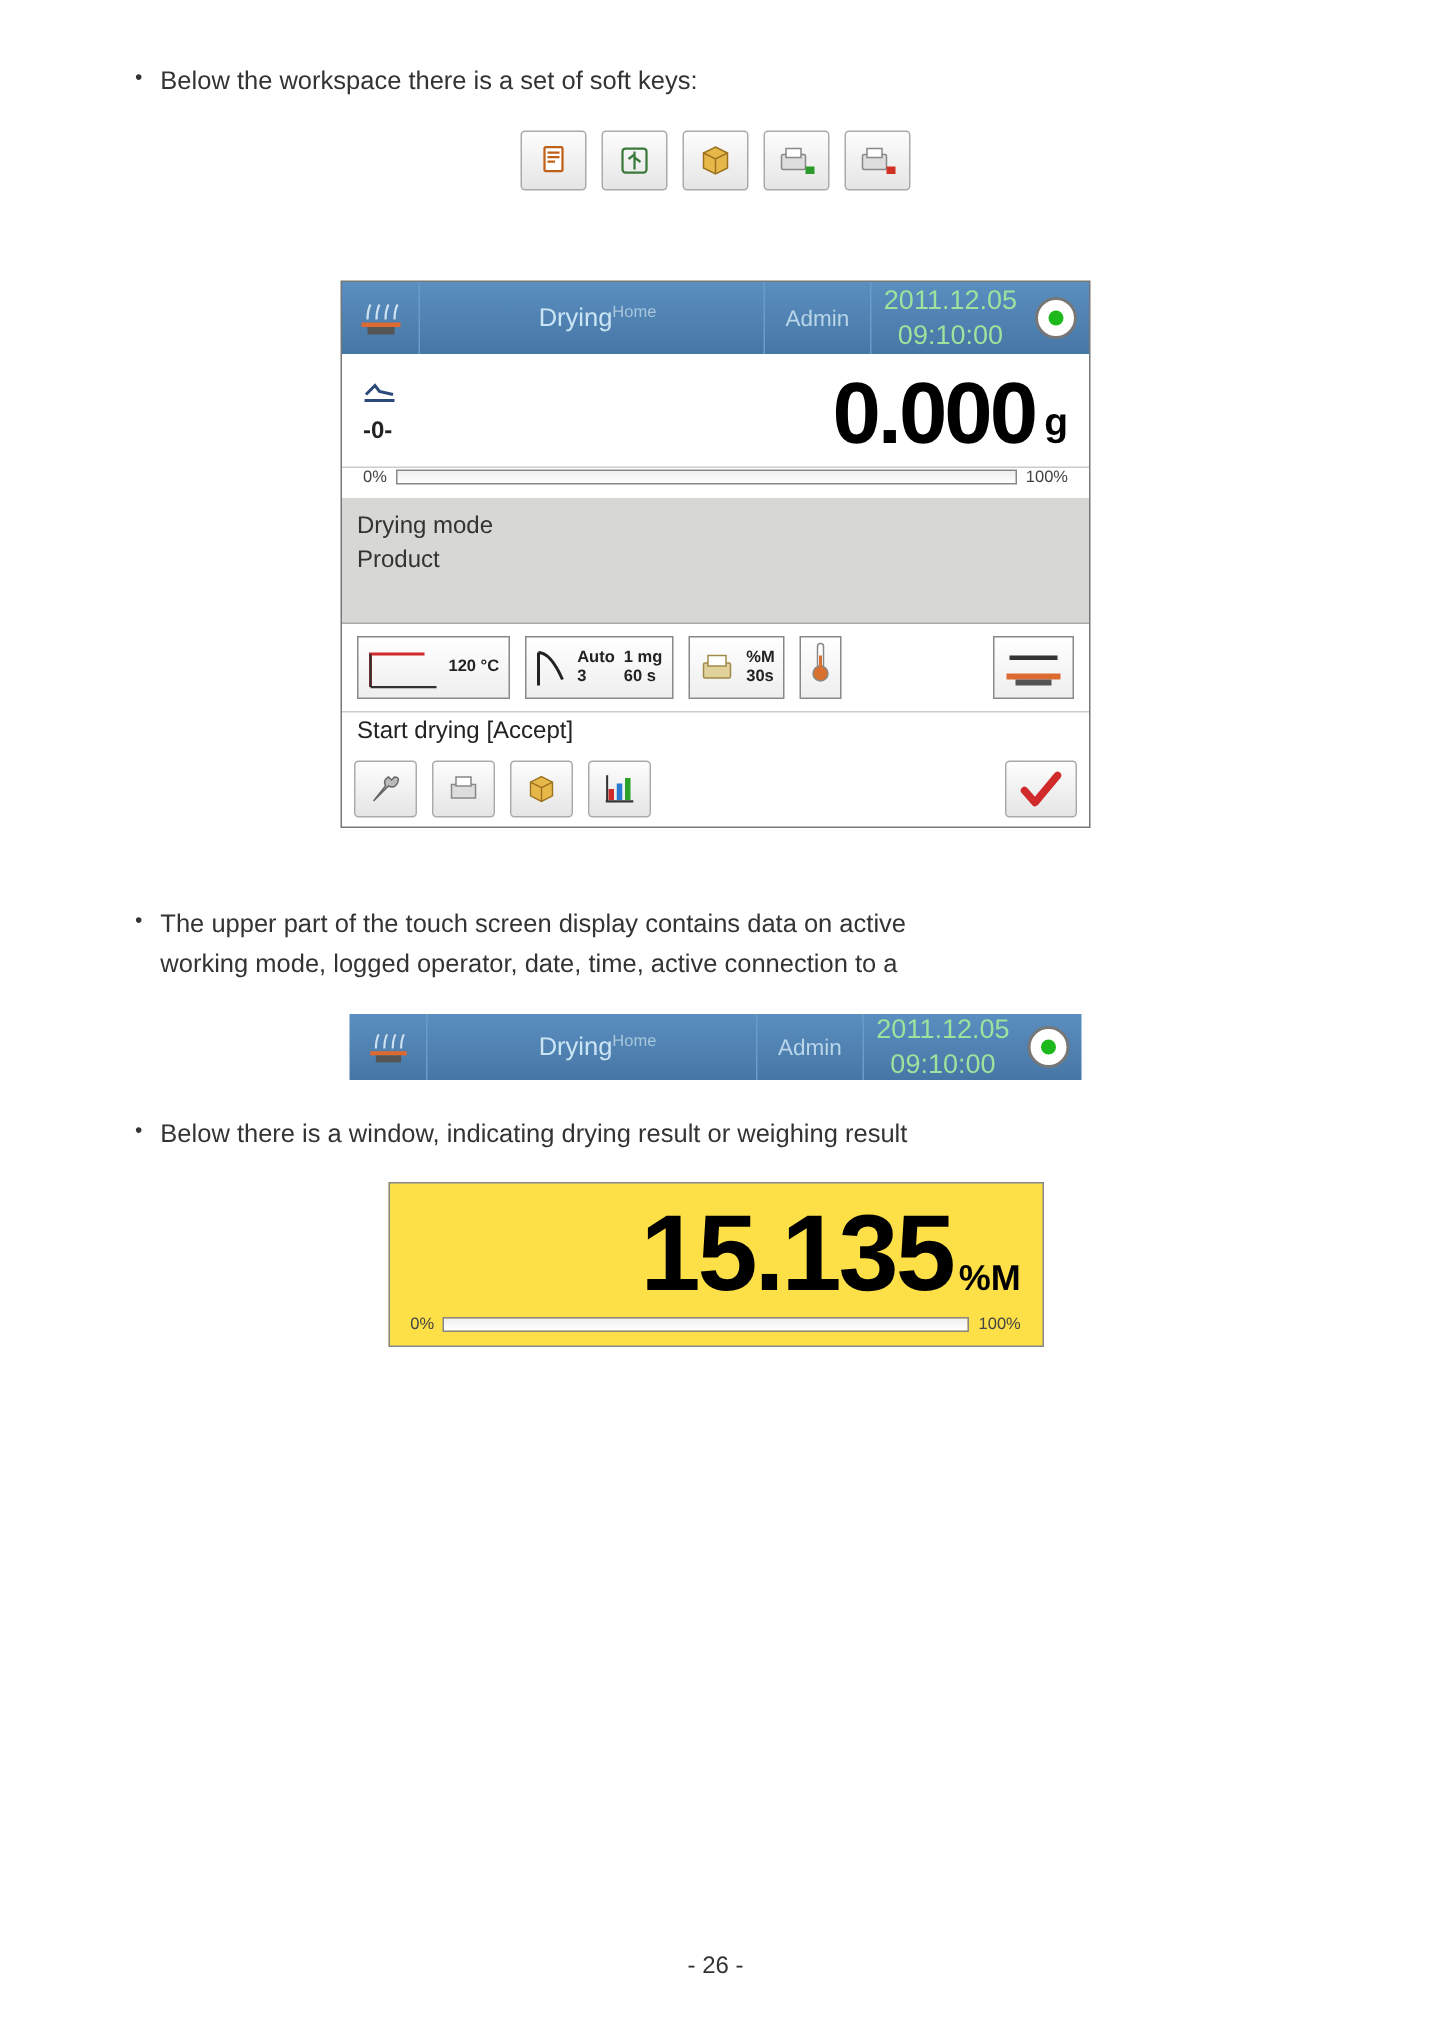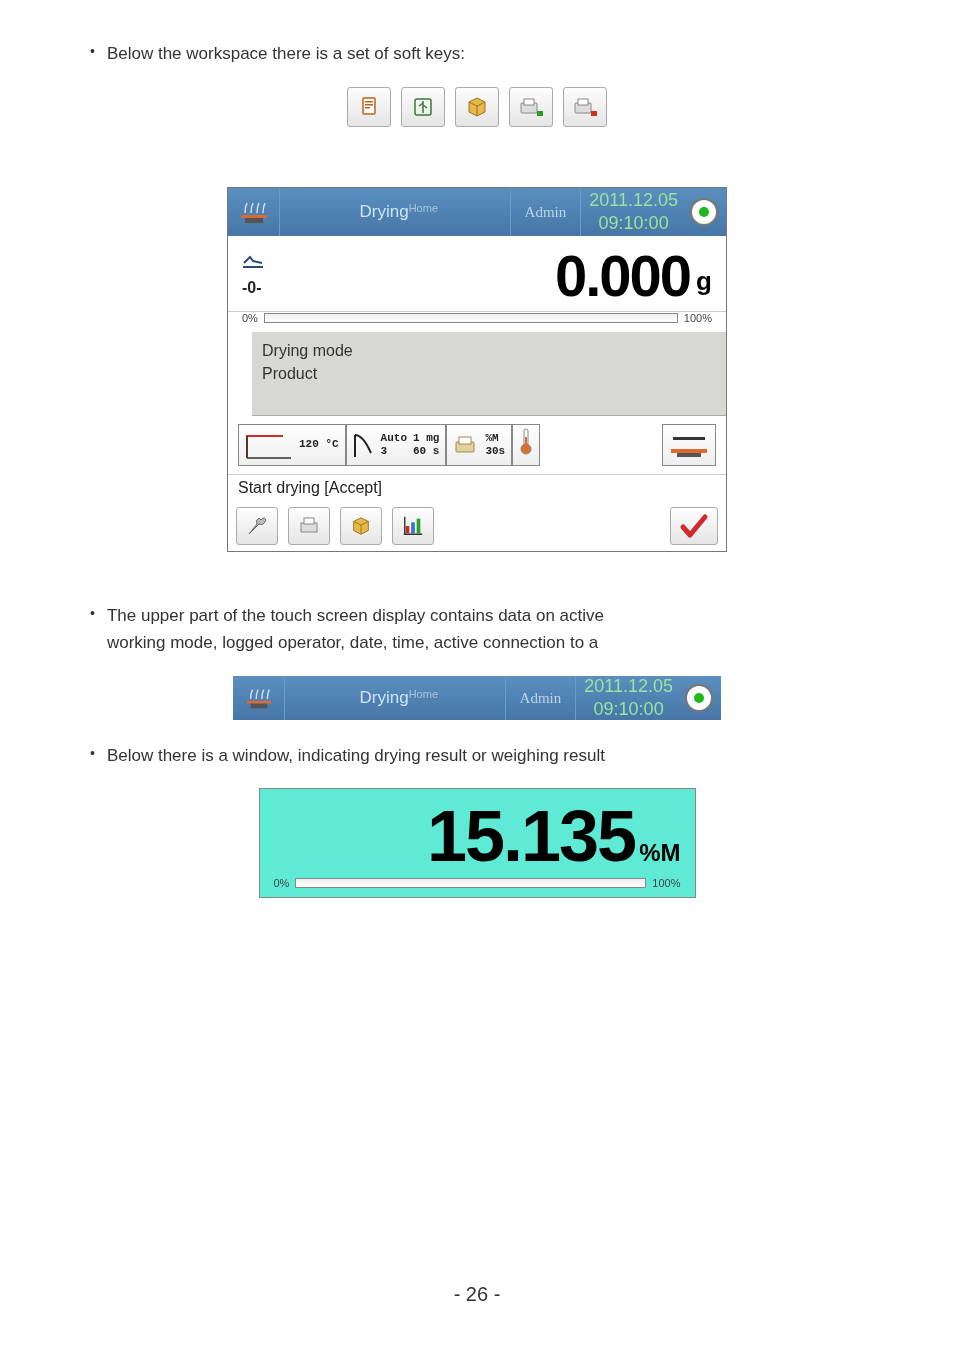--- a/index.html
+++ b/index.html
@@ -35,43 +35,43 @@
       background: linear-gradient(#5a8fbf,#4676a6);
       height: 48px;
     }
     .tb-icon {
       width: 52px; height: 100%; display:flex; align-items:center; justify-content:center;
       border-right: 1px solid #6a9cc8;
     }
     .tb-titles { flex: 1; padding-left: 8px; display:flex; flex-direction:row; justify-content:center; }
     .tb-title { color: #cce5f5; font-size: 17px; }
     .tb-sub { color: #a7c6db; font-size: 11px; }
-    .tb-admin { color: #b9d5e8; font-size: 15px; padding: 0 14px; border-left:1px solid #6a9cc8; border-right:1px solid #6a9cc8; height:100%; display:flex; align-items:center;font-family:Liberation Serif, serif;}
+    .tb-admin { color: #b9d5e8; font-size: 15px; padding: 0 14px; border-left:1px solid #6a9cc8; border-right:1px solid #6a9cc8; height:100%; display:flex; align-items:center;}
     .tb-date { color: #9de29d; font-size: 18px; text-align:center; padding: 0 8px; line-height:1.3;}
     .tb-led {
       width: 28px; height: 28px; border-radius: 50%;
       border: 2px solid #777; margin: 0 8px 0 4px;
       display:flex; align-items:center; justify-content:center;
       background:#fff;
     }
     .tb-led-dot { width:10px; height:10px; border-radius:50%; background:#1cb81c; }
     .weigh-area {
       display:flex; align-items:center; padding: 6px 14px 2px 14px;
       border-bottom: 1px solid #ccc;
     }
     .weigh-left { display:flex; flex-direction:column; align-items:flex-start; gap:10px; }
     .level-icon { width:22px; height:14px; }
     .zero-lbl { font-size:16px; color:#222; font-weight:bold;}
     .weigh-value { flex:1; text-align:right; font-size:58px; font-weight:900; color:#000; letter-spacing:-2px; font-family: Arial, sans-serif;}
     .weigh-unit { font-size:26px; font-weight:bold; color:#000; padding-left:6px; align-self:flex-end; padding-bottom:12px; font-family: Arial, sans-serif;}
     .progress-row { display:flex; align-items:center; gap:6px; padding: 0 14px 8px 14px; font-size:11px; color:#444;}
     .progress-bar { flex:1; height:10px; border:1px solid #888; background:linear-gradient(#eee,#fff);}
-    .mode-area { background:#d7d7d4; padding:8px 10px 30px 10px; border-bottom:1px solid #aaa;margin-left:24px;}
+    .mode-area { background:#d7d7d4; padding:8px 10px 30px 10px; border-bottom:1px solid #aaa;}
     .mode-line { font-size:16px; color:#333; line-height:1.4;}
-    .params-row { display:flex; padding:8px 10px; align-items:flex-start;font-family:Liberation Mono, monospace; }
+    .params-row { display:flex; gap:10px; padding:8px 10px; align-items:flex-start; }
     .param-box {
       border:1px solid #888; padding:4px 6px; background:linear-gradient(#fff,#eee);
       display:flex; align-items:center; gap:6px; height:42px;
     }
     .temp-graph { width:48px; height:30px; }
     .tiny { font-size:11px; font-weight:bold; color:#222; line-height:1.2;}
     .status-line { font-size:16px; color:#222; padding:4px 10px; border-top:1px solid #ccc;}
     .bottom-row { display:flex; gap:10px; padding:6px 8px; align-items:center; }
     .bot-btn {
       width:42px; height:38px; border:1px solid #aaa; border-radius:3px;
@@ -87,25 +87,25 @@
     .para-block { margin: 40px 0 20px 0; }
     .para-text { padding-left: 38px; }
     .mini-titlebar-wrap { display:flex; justify-content:center; margin:18px 0 22px 0;}
     .mini-titlebar {
       width: 488px;
       display: flex; align-items: center;
       background: linear-gradient(#5a8fbf,#4676a6);
       height: 44px;
     }
     .result-wrap { display:flex; justify-content:center; margin:18px 0 40px 0;}
-    .result-box { width:437px; border:1px solid #888; padding:6px 14px 8px 14px; background:#5eead4;}
+    .result-box { width:437px; border:1px solid #888; padding:6px 14px 8px 14px; background:#fde047;}
     .result-row { display:flex; align-items:baseline; justify-content:flex-end; }
     .result-val { font-size:72px; font-weight:900; color:#000; letter-spacing:-2px; font-family: Arial, sans-serif;}
     .result-unit { font-size:24px; font-weight:bold; color:#000; margin-left:4px; font-family: Arial, sans-serif;}
-    .page-num { position:absolute; bottom:44px; left:0; right:0; text-align:center; font-size:20px; color:#333;}
+    .page-num { position:absolute; bottom:30px; left:0; right:0; text-align:center; font-size:16px; color:#333;}
   </style>
 </head>
 <body>
 
 <div class="bullet-row">
   <div class="bullet-dot">•</div>
   <div class="bullet-text">Below the workspace there is a set of soft keys:</div>
 </div>
 
 <div class="soft-keys-row">

